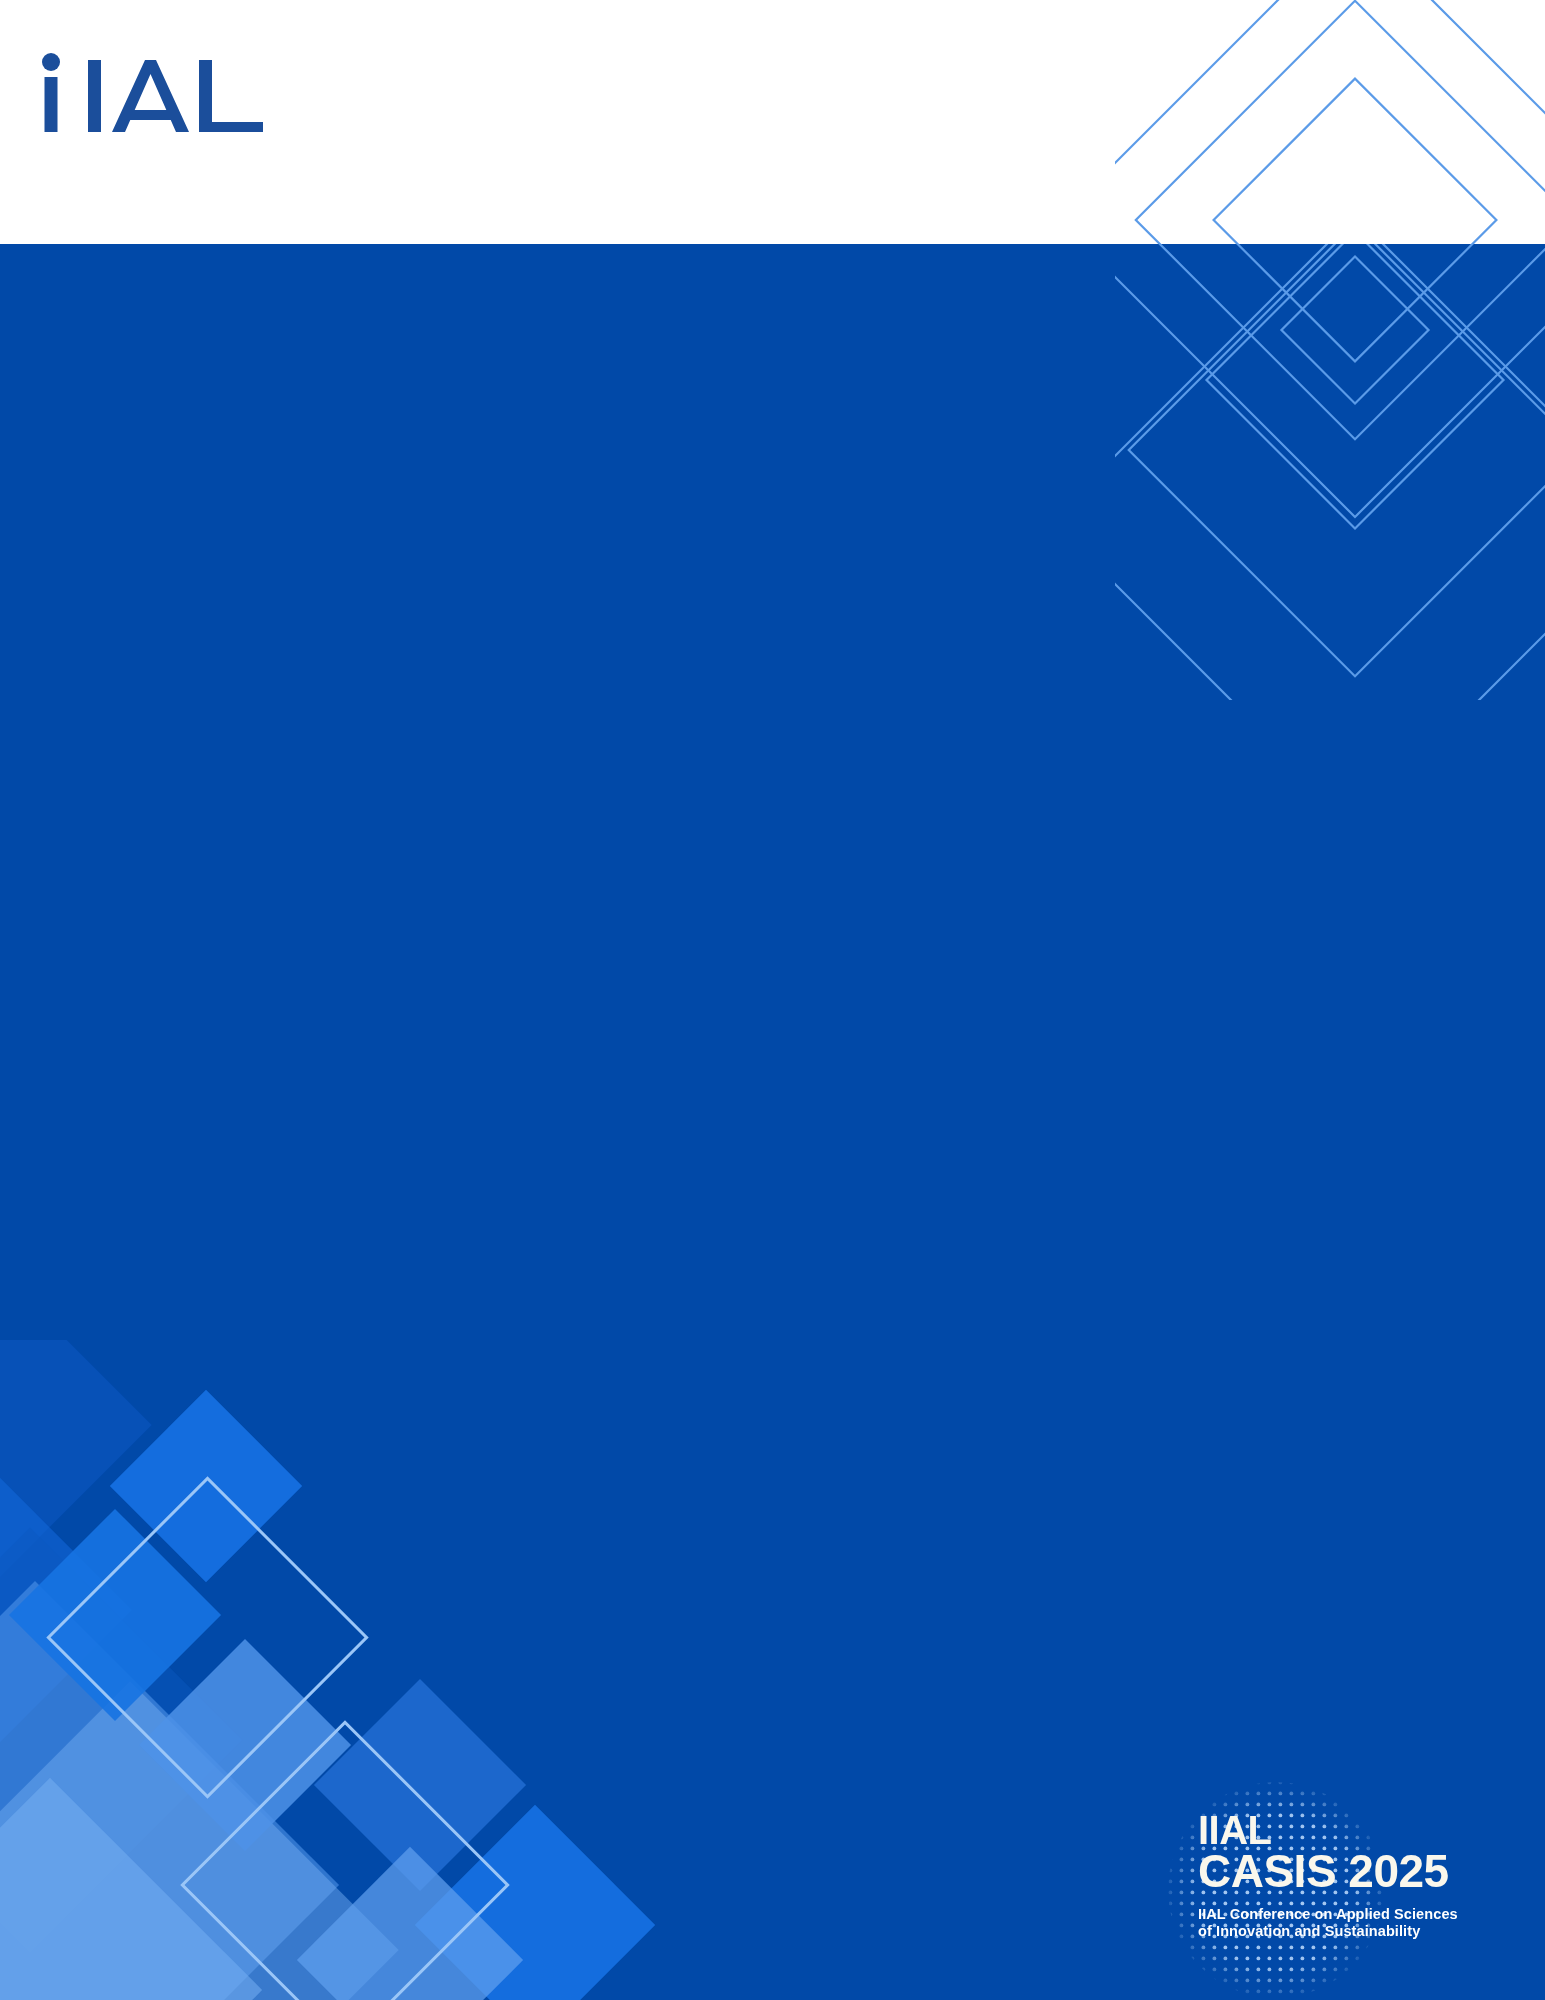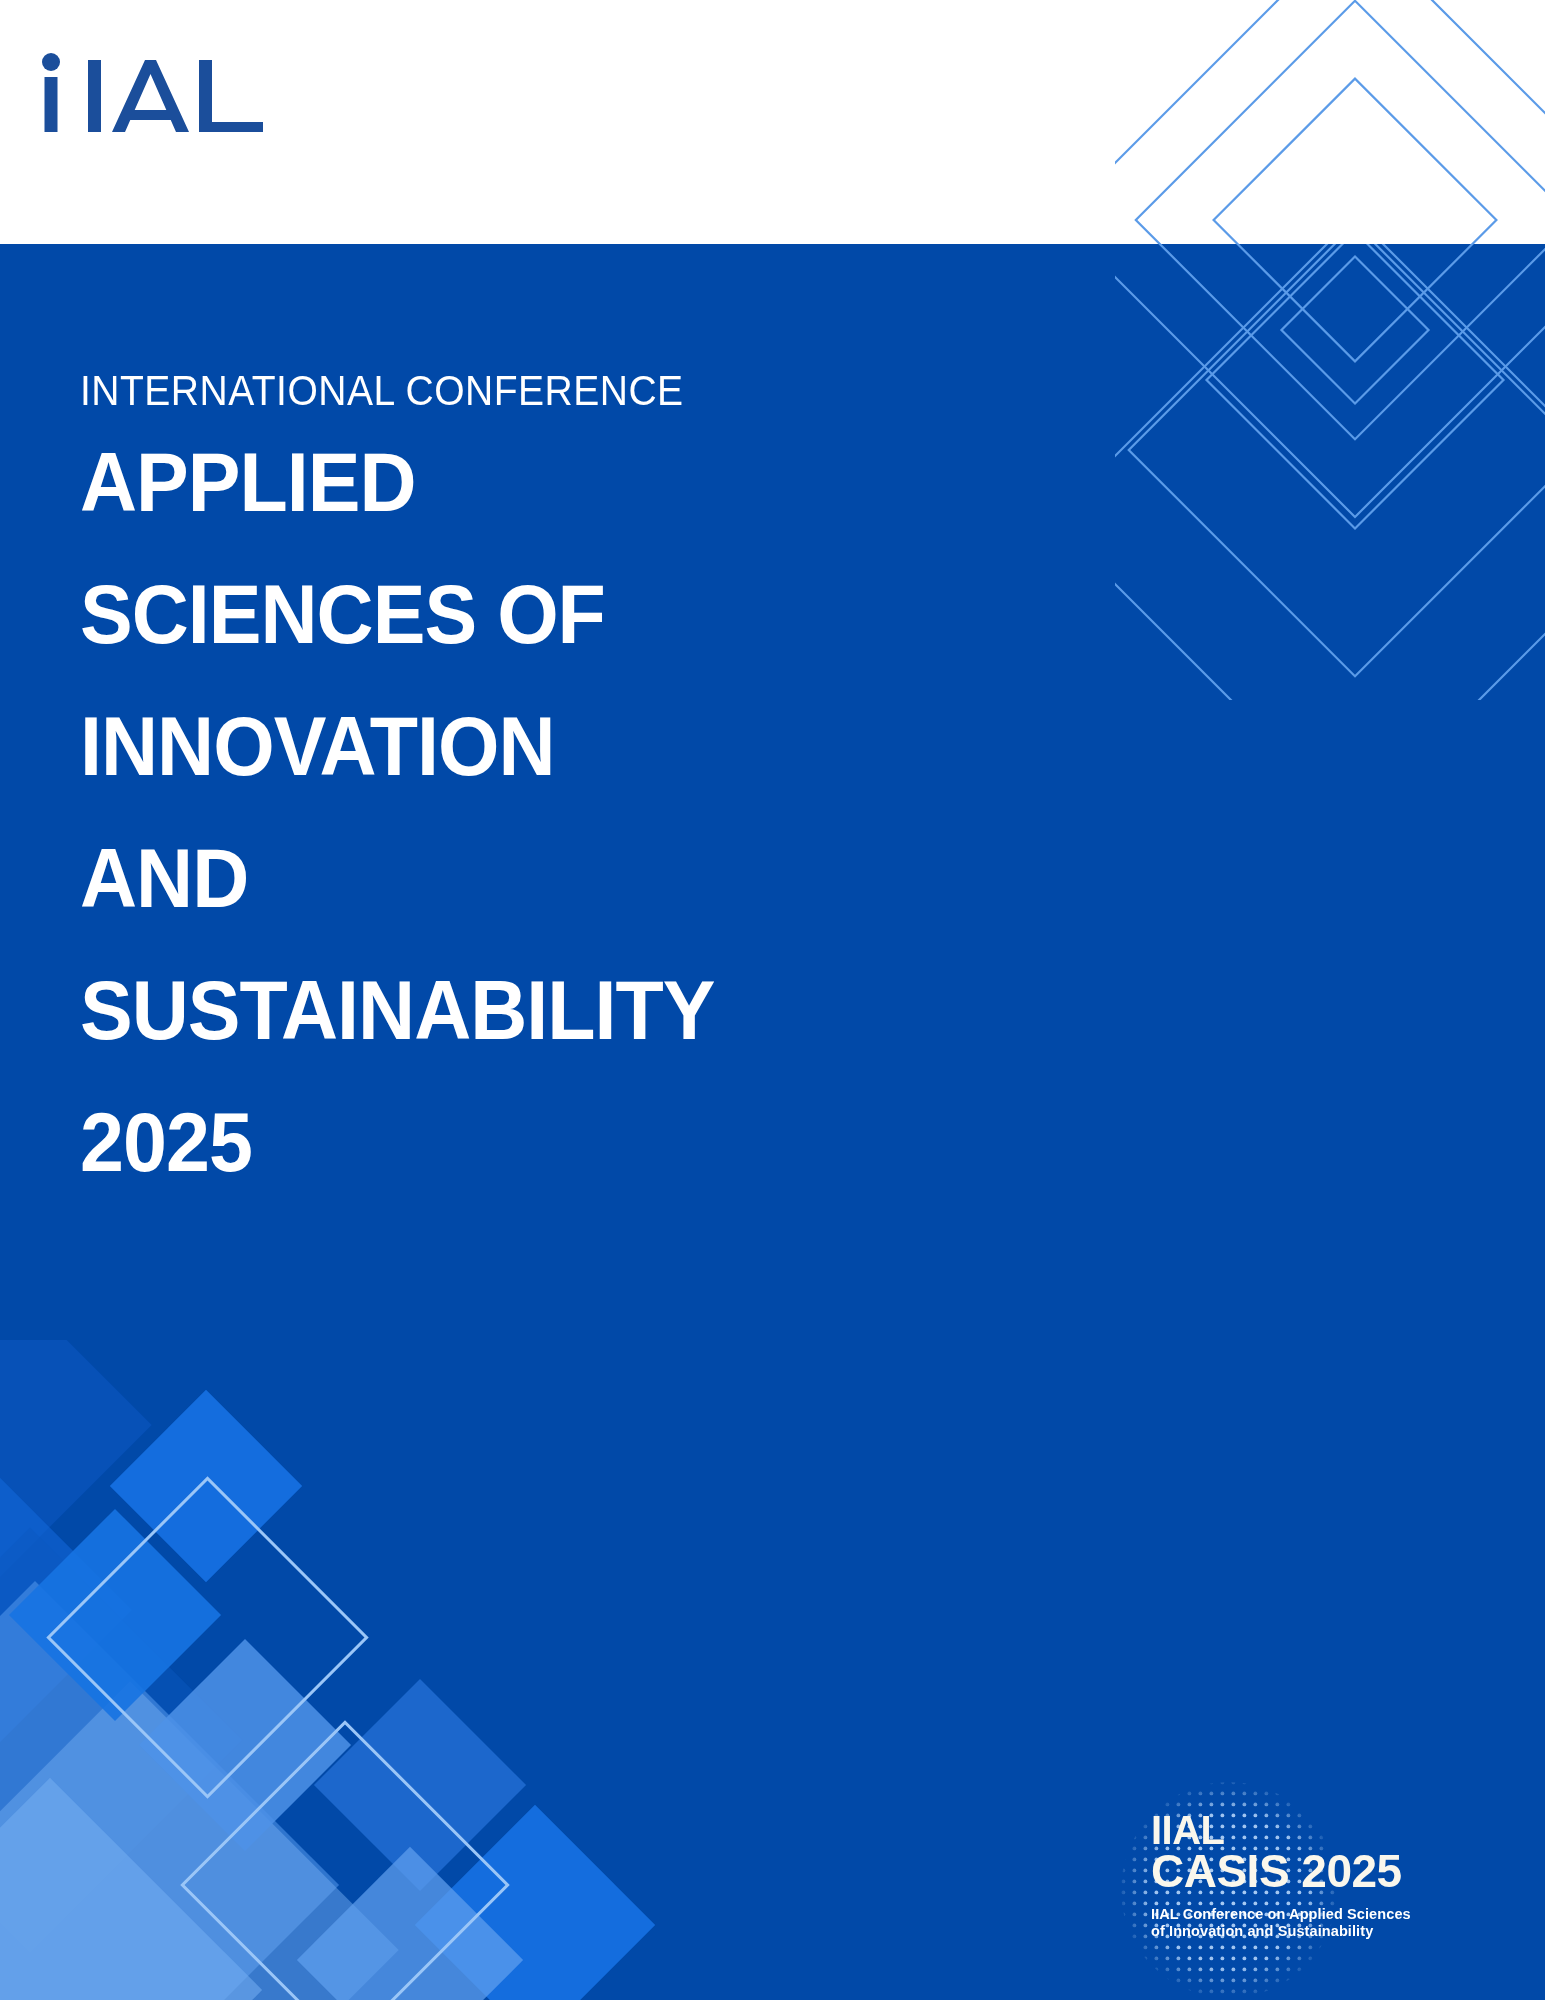--- a/index.html
+++ b/index.html
@@ -108,21 +108,21 @@
   .main-title .tline {
     display: block;
     margin-bottom: 48px;
     white-space: nowrap;
   }
   .main-title .tline:last-child { margin-bottom: 0; }
 
   
   .badge {
     position: absolute;
-    left: 1099px;
+    left: 1146px;
     top: 1780px;
     width: 390px;
     height: 220px;
     z-index: 7;
     text-decoration: underline;
   }
   .badge-dots {
     position: absolute;
     left: 0;
     top: 0;
@@ -207,31 +207,20 @@
         <polygon points="107,16 118,16 151,88 138,88 112.5,30 87,88 74,88"></polygon>
         <rect x="90" y="66" width="46" height="10"></rect>
 
         <rect x="161" y="16" width="13" height="72"></rect>
 
         <rect x="161" y="78" width="64" height="10"></rect>
       </g>
     </svg>
   </div>
 
-  <div class="title-block">
-    <div class="kicker">INTERNATIONAL CONFERENCE</div>
-    <h1 class="main-title">
-      <span class="tline">APPLIED</span>
-      <span class="tline">SCIENCES OF</span>
-      <span class="tline">INNOVATION</span>
-      <span class="tline">AND</span>
-      <span class="tline">SUSTAINABILITY</span>
-      <span class="tline">2025</span>
-    </h1>
-  </div>
 
   <div class="diamond-pattern-bl">
     <svg width="680" height="660" viewBox="0 0 680 660" aria-hidden="true">
       <defs>
         <clipPath id="blclip">
             <rect x="0" y="0" width="680" height="660"></rect>
           </clipPath>
       </defs>
       <g clip-path="url(#blclip)">
 

